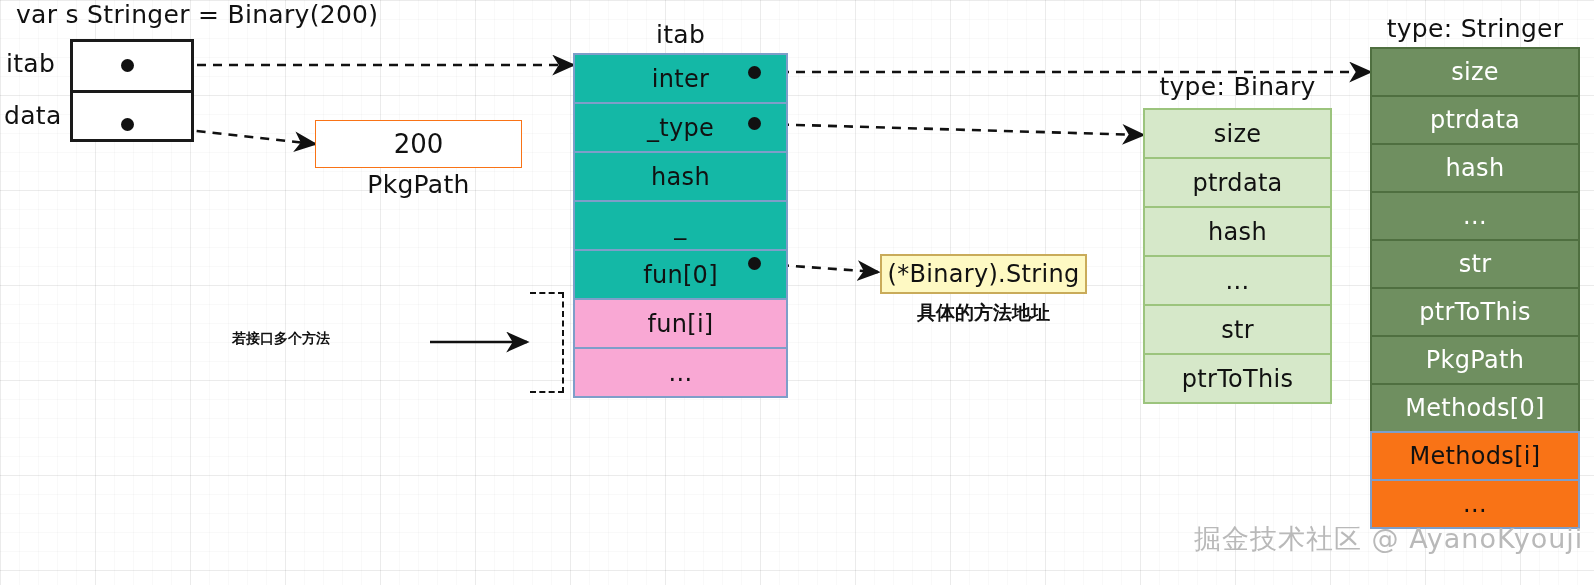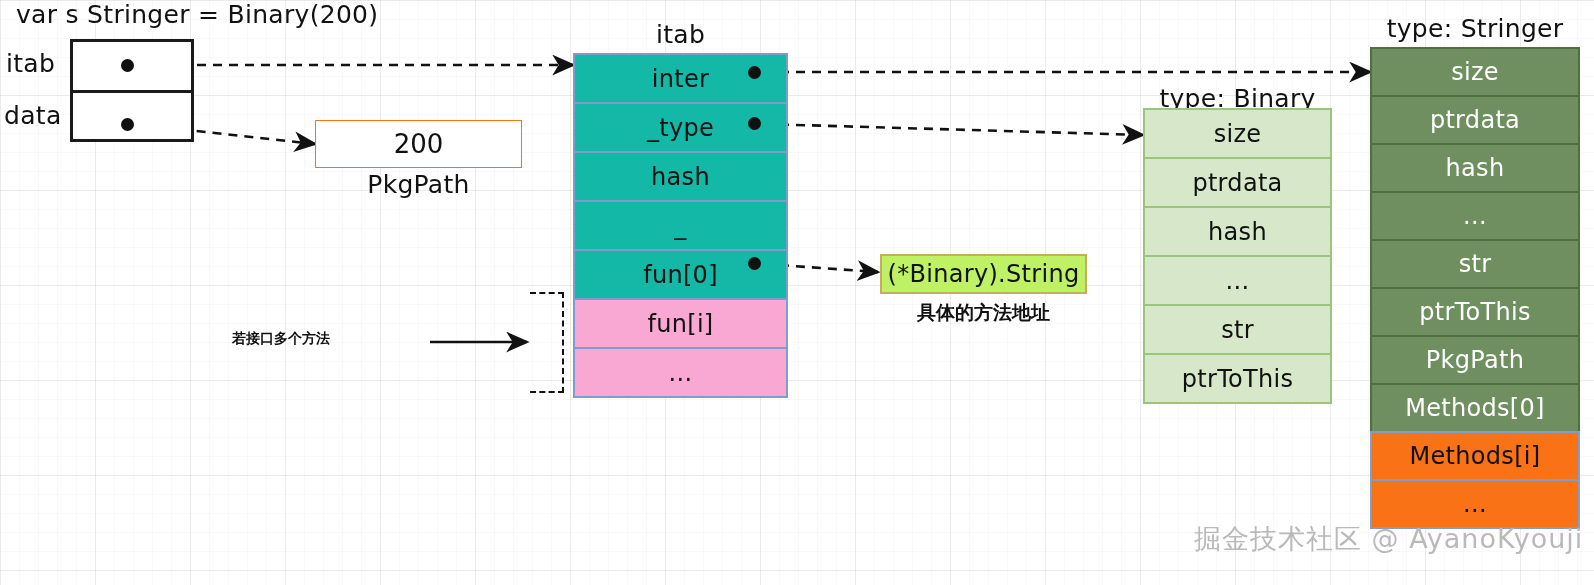--- a/index.html
+++ b/index.html
@@ -52,30 +52,30 @@
   #itab-table .cell{width:215px;height:51px;background:#14b8a6;border:2px solid #7e9ec9;margin-top:-2px;}
   #itab-table .cell.empty{background:#f9a8d4;}
   #itab-caption{left:573px;top:20px;width:215px;}
   #dot-inter{left:748px;top:66px;}
   #dot-type{left:748px;top:117px;}
   #dot-fun0{left:748px;top:257px;}
 
   
   #binary-table{left:1143px;top:110px;width:189px;}
   #binary-table .cell{width:189px;height:51px;background:#d6e8c9;border:2px solid #9cc47d;margin-top:-2px;}
-  #binary-caption{left:1143px;top:84px;width:189px;}
+  #binary-caption{left:1143px;top:72px;width:189px;}
 
   
   #stringer-table{left:1370px;top:49px;width:210px;}
   #stringer-table .cell{width:210px;height:50px;background:#6f8f60;border:2px solid #4f6f40;margin-top:-2px;color:#ffffff;}
   #stringer-table .cell.empty{background:#f97316;color:#111;border:2px solid #7e9ec9;}
   #stringer-caption{left:1370px;top:14px;width:210px;}
 
   
-  #method-box{left:880px;top:254px;width:207px;height:40px;background:#bef264;border:2px solid #c9ab5a;
+  #method-box{left:880px;top:254px;width:207px;height:40px;background:#fef9c3;border:2px solid #c9ab5a;
               box-sizing:border-box;display:flex;align-items:center;justify-content:center;font-size:24px;white-space:nowrap;}
   #method-caption{left:880px;top:300px;width:207px;text-align:center;font-size:19px;}
 
   
   #multi-method-note{left:232px;top:330px;font-size:14px;white-space:nowrap;}
 
   
   #brace{left:530px;top:292px;width:34px;height:101px;
          border:2px dashed #111;border-left:none;box-sizing:border-box;background:transparent;}
 

